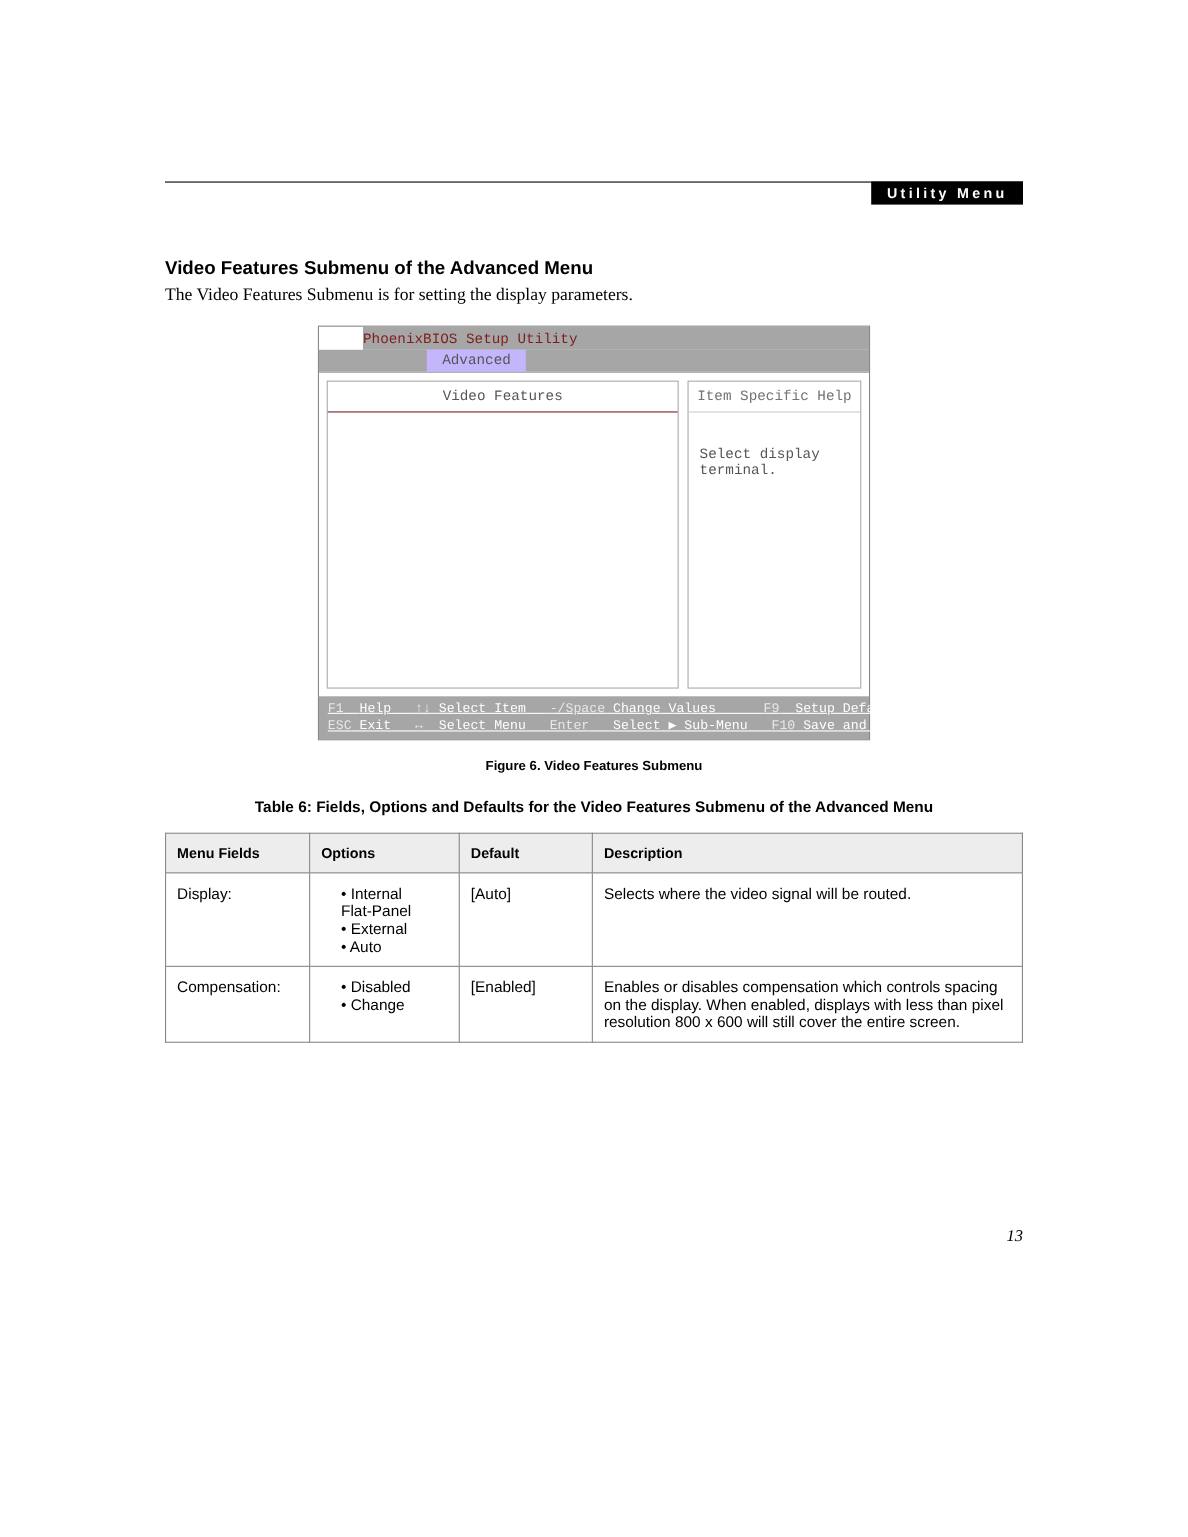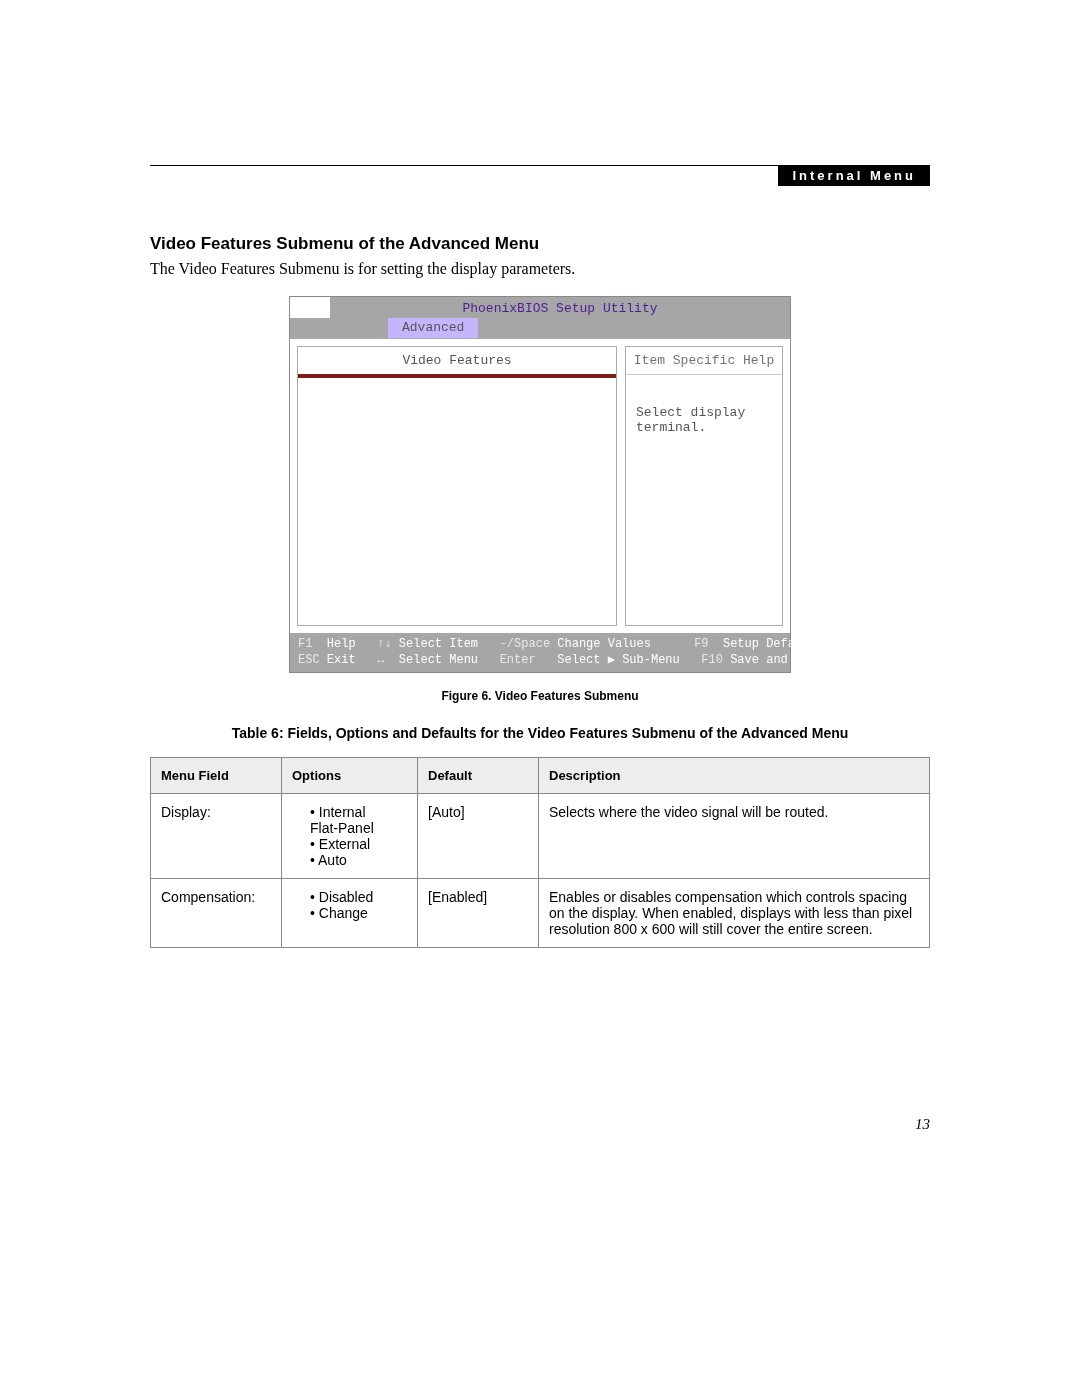--- a/index.html
+++ b/index.html
@@ -49,22 +49,22 @@
   .bios {
     width: 500px;
     margin: 0 auto 16px auto;
     border: 1px solid #888;
     font-family: "Courier New", monospace;
     font-size: 13px;
     color: #444;
   }
   .bios-title {
     background: #a6a6a6;
-    color: #4c1d95;
-    text-align: center;
+    color: #7f1d1d;
+    text-align: left;
     padding: 4px 0 2px 0;
     font-weight: normal;
     margin-left: 40px;
   }
   .bios-tabs {
     background: #a6a6a6;
     display: flex;
     padding-left: 70px;
     padding-bottom: 0;
   }
@@ -90,21 +90,21 @@
   .bios-right {
     flex: 1;
     border: 1px solid #aaa;
     margin: 7px 7px 7px 4px;
     box-sizing: border-box;
     padding: 0;
   }
   .bios-left-header {
     text-align: center;
     padding: 6px 0;
-    border-bottom: 4px solid #7f1d1d;
+    border-bottom: 1px solid #7f1d1d;
     color: #555;
   }
   .bios-right-header {
     text-align: center;
     padding: 6px 4px;
     border-bottom: 1px solid #ccc;
     color: #737373;
   }
   .bios-left-body {
     padding: 30px 14px 10px 14px;
@@ -134,20 +134,21 @@
     line-height: 1.35;
   }
   .bios-footer .fk { color: #e8e8e8; }
   .bios-footer-row {
     display: flex;
     justify-content: flex-start;
     gap: 0;
   }
   .bios-footer-row span.cell {
     white-space: pre;
+    text-decoration: underline;
   }
 
   .figure-caption {
     text-align: center;
     font-family: Arial, Helvetica, sans-serif;
     font-size: 12px;
     font-weight: bold;
     margin: 10px 0 22px 0;
   }
   .table-caption {
@@ -185,21 +186,21 @@
     font-style: italic;
     font-size: 15px;
   }
 </style>
 </head>
 <body>
 
 <div class="page">
 
   <div class="header-line"></div>
-  <div class="header-banner">Internal Menu</div>
+  <div class="header-banner">Utility Menu</div>
   <div class="clear"></div>
 
   <h2 class="section-title">Video Features Submenu of the Advanced Menu</h2>
   <p class="section-intro">The Video Features Submenu is for setting the display parameters.</p>
 
   <div class="bios">
     <div class="bios-title">PhoenixBIOS Setup Utility</div>
     <div class="bios-tabs">
       <div class="bios-tab">Advanced</div>
     </div>
@@ -227,21 +228,21 @@
       </div>
     </div>
   </div>
 
   <div class="figure-caption">Figure 6.  Video Features Submenu</div>
   <div class="table-caption">Table 6: Fields, Options and Defaults for the Video Features Submenu of the Advanced Menu</div>
 
   <table class="data">
     <thead>
       <tr>
-        <th style="width:110px">Menu Field</th>
+        <th style="width:110px">Menu Fields</th>
         <th style="width:115px">Options</th>
         <th style="width:100px">Default</th>
         <th>Description</th>
       </tr>
     </thead>
     <tbody id="table-body">
     <tr>
           <td>Display:</td>
           <td>
             <div class="pad-left">• Internal</div>

